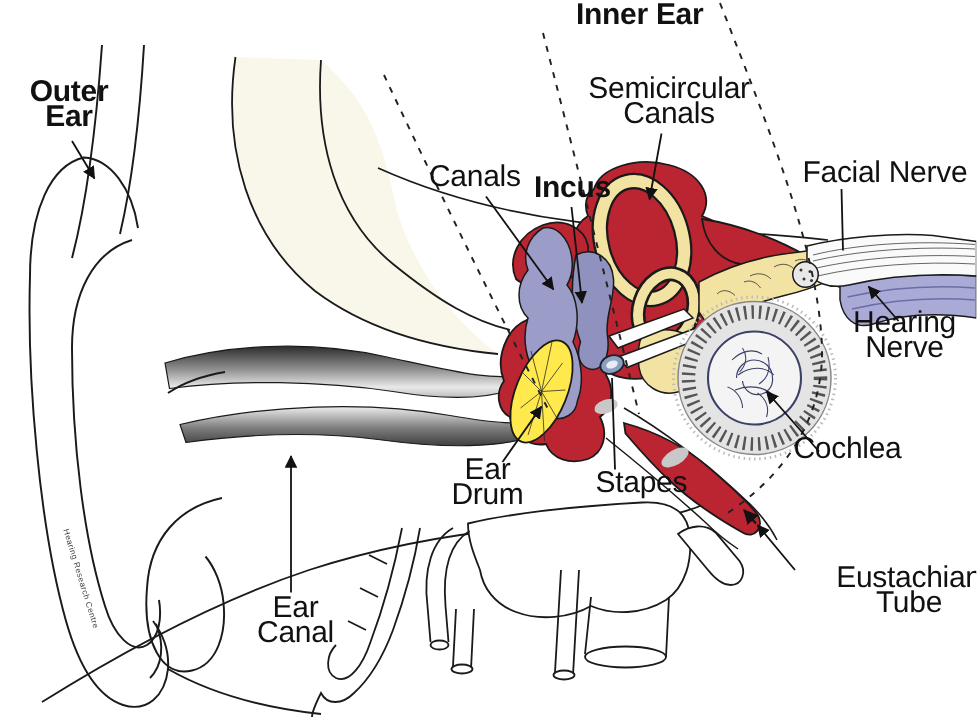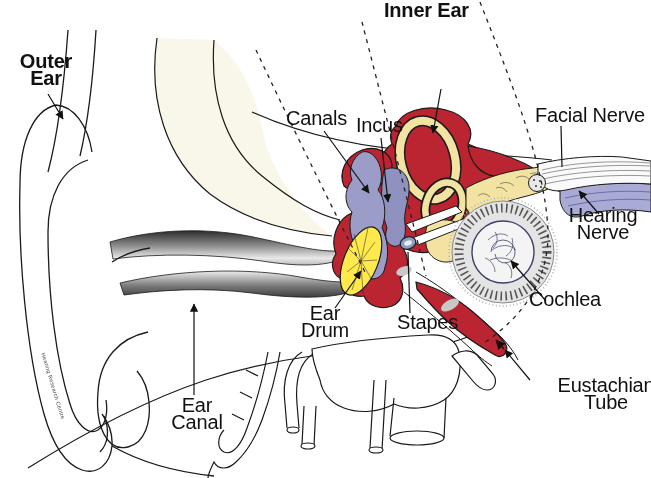--- a/index.html
+++ b/index.html
@@ -179,22 +179,24 @@
     <path d="M410,313 L408,252"></path>
     <path d="M530,380 L505,350" marker-end="url(#arrow)"></path>
     <path d="M194,395 L194,304" marker-end="url(#arrow)"></path>
     <path d="M504,349 L496,340" marker-end="url(#arrow)" stroke-width="1.4"></path>
   </g>
 </svg>
 
   <div class="lbl bold center" style="left:46px;top:53px;">Outer
 Ear</div>
   <div class="lbl bold" style="left:384px;top:2px;">Inner Ear</div>
+  <div class="lbl center" style="left:446px;top:51px;">Semicircular
+Canals</div>
   <div class="lbl" style="left:286px;top:110px;">Canals</div>
-  <div class="lbl" style="left:356px;top:117px;">Incus</div>
+  <div class="lbl" style="left:356px;top:117px;font-weight:bold;">Incus</div>
   <div class="lbl center" style="left:603px;top:207px;">Hearing
 Nerve</div>
   <div class="lbl" style="left:535px;top:107px;">Facial Nerve</div>
   <div class="lbl" style="left:529px;top:291px;">Cochlea</div>
   <div class="lbl center" style="left:325px;top:305px;">Ear
 Drum</div>
   <div class="lbl" style="left:397px;top:314px;">Stapes</div>
   <div class="lbl center" style="left:574px;top:377px;margin-left:32px;">Eustachian
 Tube</div>
   <div class="lbl center" style="left:197px;top:397px;">Ear

